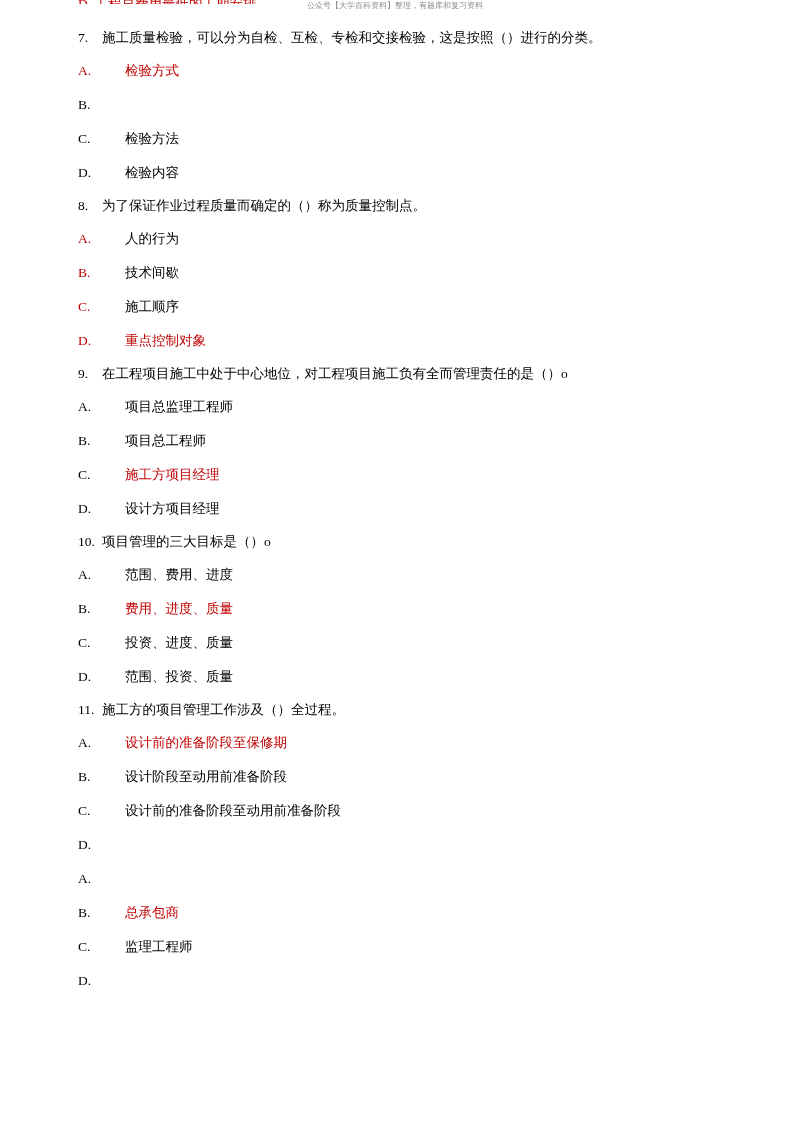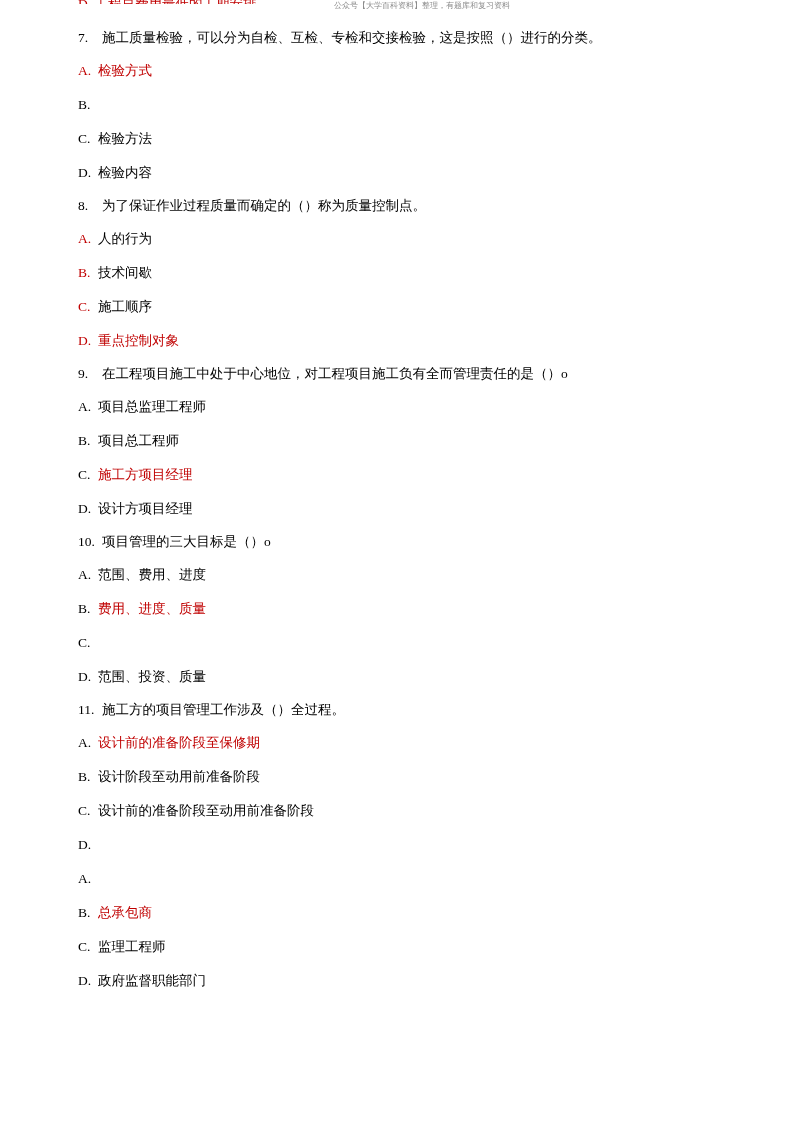--- a/index.html
+++ b/index.html
@@ -17,23 +17,22 @@
   }
   .page {
     position: relative;
     width: 788px;
     height: 920px;
     box-sizing: border-box;
   }
   .watermark {
     position: absolute;
     top: 0px;
-    left: 322px;
+    left: 307px;
     width: 200px;
-    text-align: center;
     font-size: 8px;
     color: #8a8a8a;
     font-family: "Liberation Sans", sans-serif;
     letter-spacing: 0px;
     line-height: 12px;
   }
   .clipped-top {
     position: absolute;
     top: -6px;
     left: 78px;
@@ -74,20 +73,21 @@
     color: #000000;
   }
   .opt .letter {
     width: 20px;
     flex: 0 0 auto;
     padding-left: 78px;
     box-sizing: content-box;
   }
   .opt .otext {
     flex: 1 1 auto;
+    margin-left: 27px;
   }
   .red {
     color: #c00000;
   }
   .black {
     color: #000000;
   }
 </style>
 </head>
 <body>
@@ -165,20 +165,21 @@
       <div class="opt">
         <span class="letter black">A.</span>
         <span class="otext black">范围、费用、进度</span>
       </div>
       <div class="opt">
         <span class="letter black">B.</span>
         <span class="otext red">费用、进度、质量</span>
       </div>
       <div class="opt">
         <span class="letter black">C.</span>
+        <span class="otext black">投资、进度、质量</span>
       </div>
       <div class="opt">
         <span class="letter black">D.</span>
         <span class="otext black">范围、投资、质量</span>
       </div>
       <div class="q">
         <span class="num">11.</span>
         <span class="qtext">施工方的项目管理工作涉及（）全过程。</span>
       </div>
       <div class="opt">
@@ -202,17 +203,16 @@
       <div class="opt">
         <span class="letter black">B.</span>
         <span class="otext red">总承包商</span>
       </div>
       <div class="opt">
         <span class="letter black">C.</span>
         <span class="otext black">监理工程师</span>
       </div>
       <div class="opt">
         <span class="letter black">D.</span>
-        <span class="otext black">政府监督职能部门</span>
       </div>
     </div>
 
 </div>
 
 </body></html>

